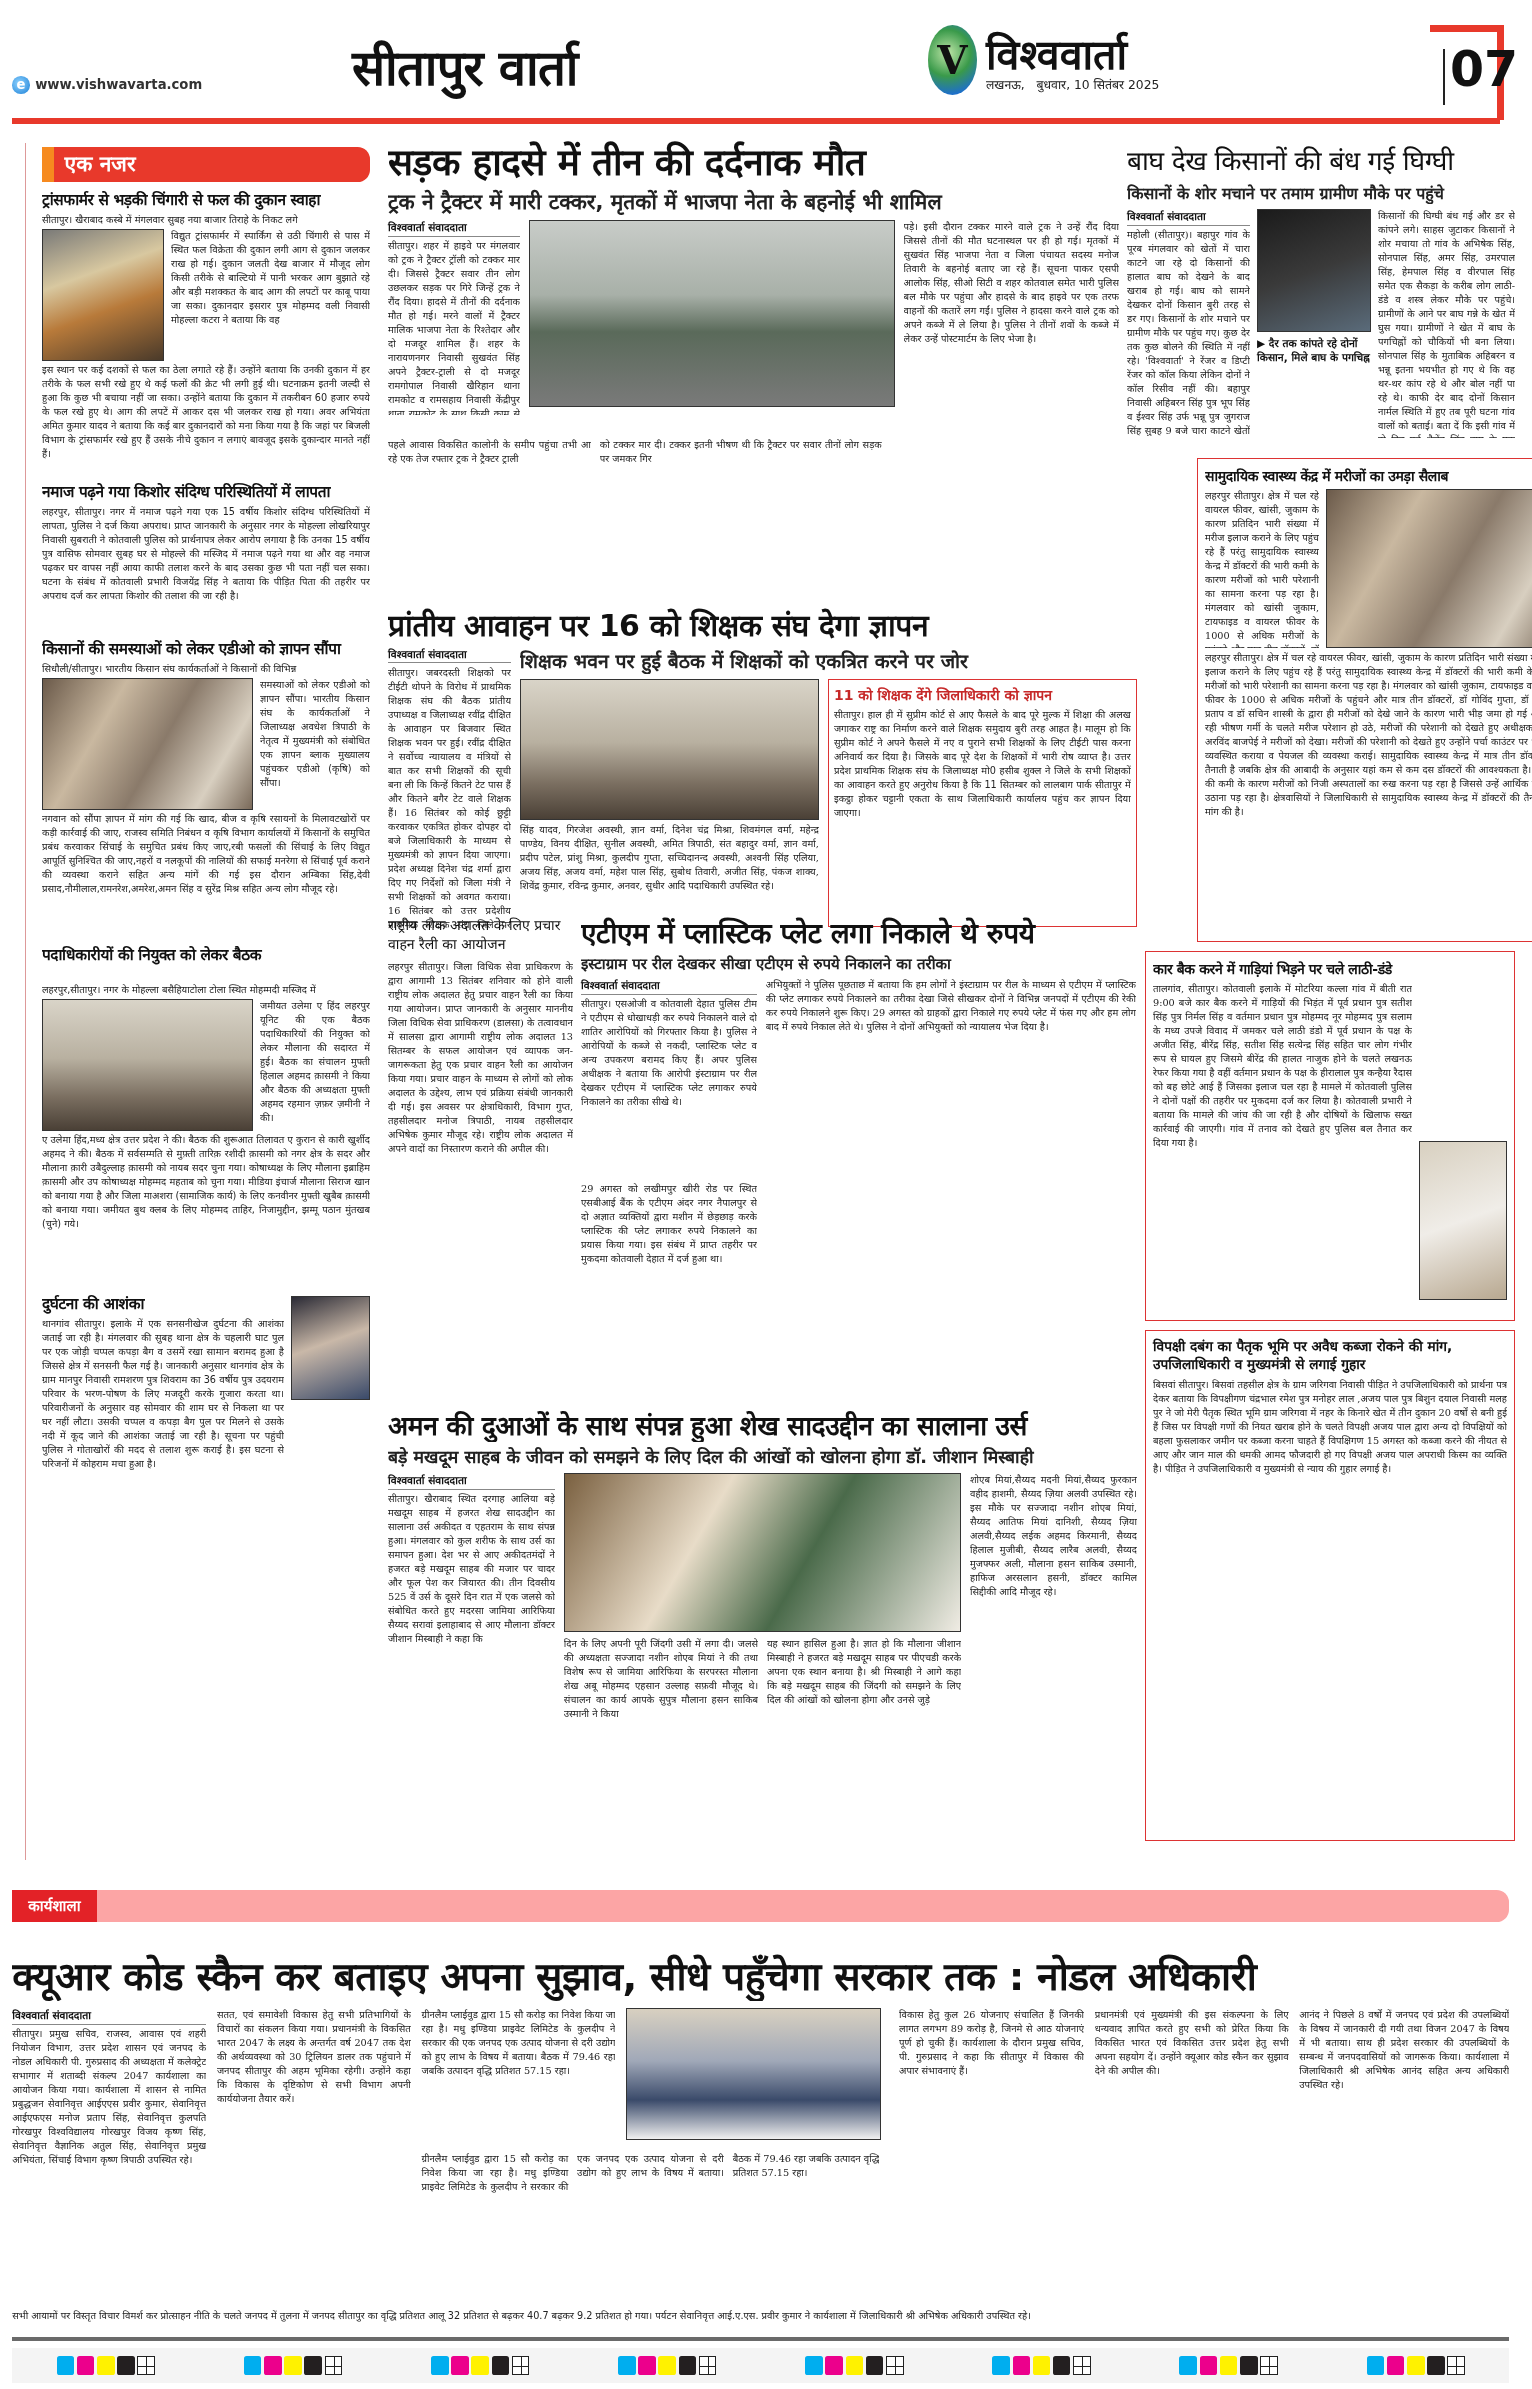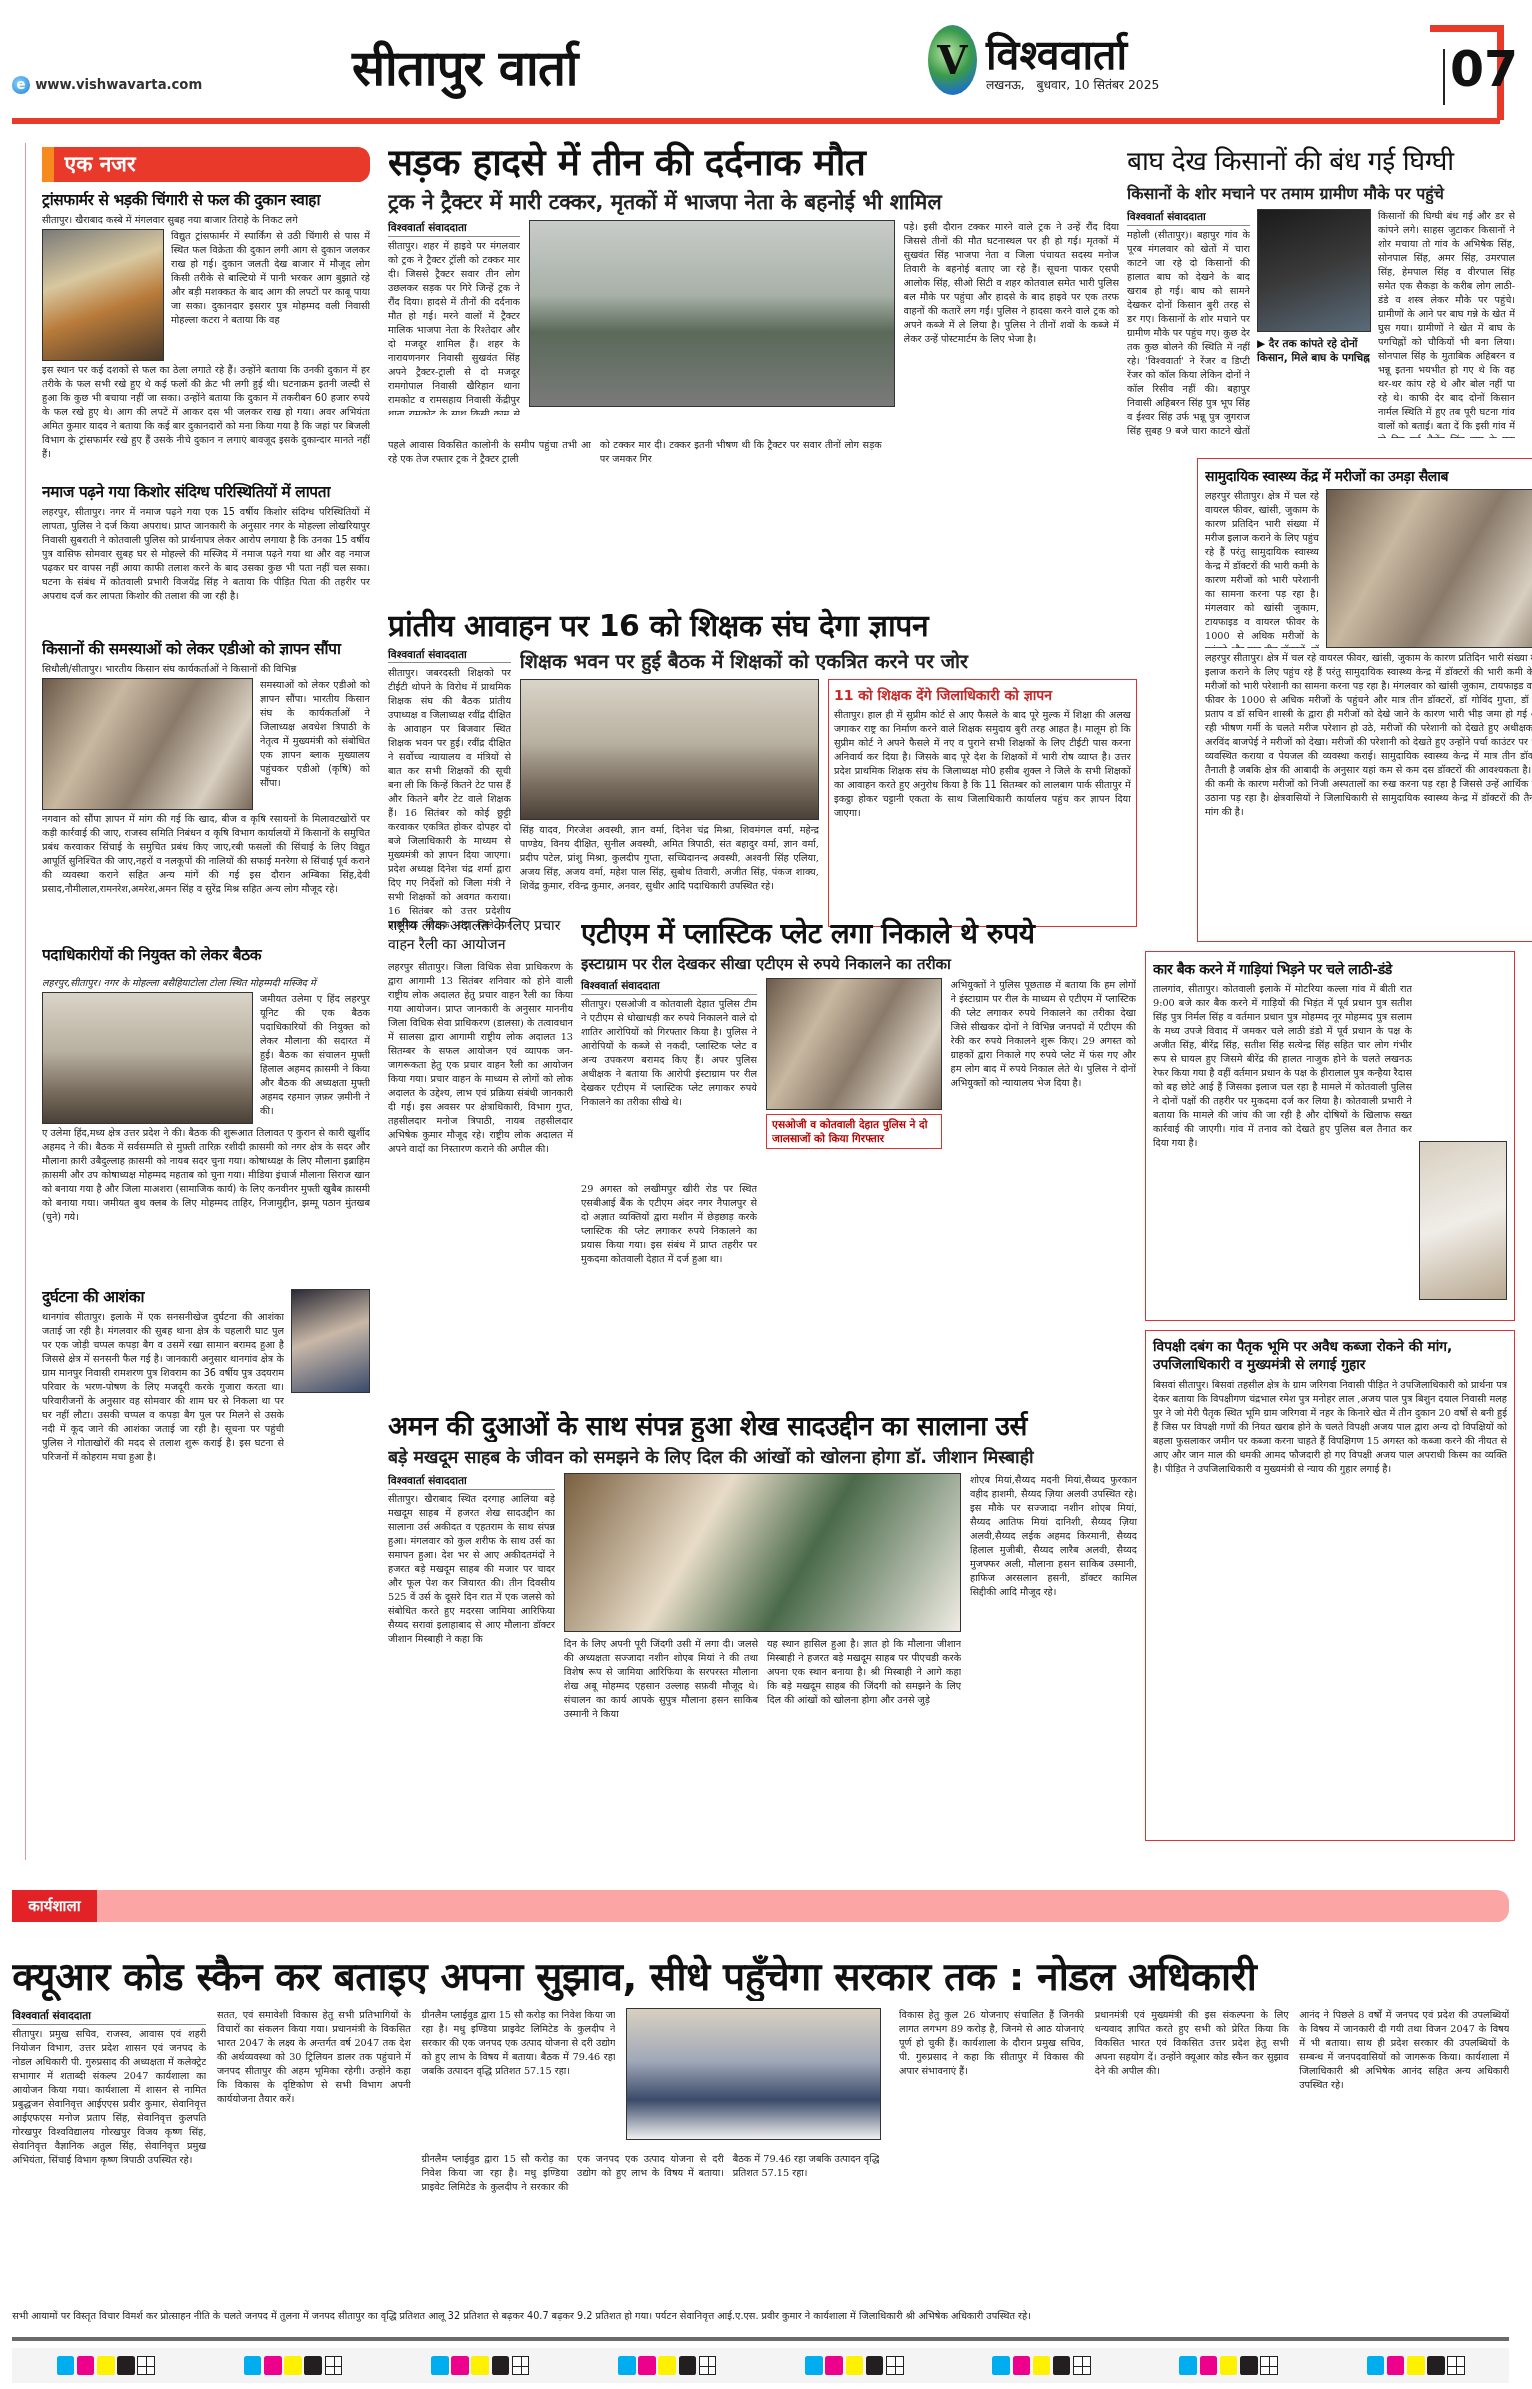--- a/index.html
+++ b/index.html
@@ -68,21 +68,21 @@
     <p class="small-text" style="margin-top:3.5px;">सिधौली/सीतापुर। भारतीय किसान संघ कार्यकर्ताओं ने किसानों की विभिन्न</p>
     <div style="display:flex;gap:7px;margin-top:1.8px;">
       <div class="photo crowd" style="width:211px;height:132px;flex-shrink:0;"></div>
       <p class="small-text" style="height:132px;overflow:hidden;">समस्याओं को लेकर एडीओ को ज्ञापन सौंपा। भारतीय किसान संघ के कार्यकर्ताओं ने जिलाध्यक्ष अवधेश त्रिपाठी के नेतृत्व में मुख्यमंत्री को संबोधित एक ज्ञापन ब्लाक मुख्यालय पहुंचकर एडीओ (कृषि) को सौंपा।</p>
     </div>
     <p class="small-text" style="height:127px;overflow:hidden;margin-top:1.8px;">नगवान को सौंपा ज्ञापन में मांग की गई कि खाद, बीज व कृषि रसायनों के मिलावटखोरों पर कड़ी कार्रवाई की जाए, राजस्व समिति निबंधन व कृषि विभाग कार्यालयों में किसानों के समुचित प्रबंध करवाकर सिंचाई के समुचित प्रबंध किए जाए,रबी फसलों की सिंचाई के लिए विद्युत आपूर्ति सुनिश्चित की जाए,नहरों व नलकूपों की नालियों की सफाई मनरेगा से सिंचाई पूर्व कराने की व्यवस्था कराने सहित अन्य मांगें की गई इस दौरान अम्बिका सिंह,देवी प्रसाद,नौमीलाल,रामनरेश,अमरेश,अमन सिंह व सुरेंद्र मिश्र सहित अन्य लोग मौजूद रहे।</p>
   </article>
 
   <article>
     <h3 class="headline" style="font-size:15.4px;margin-top:5.3px;">पदाधिकारीयों की नियुक्त को लेकर बैठक</h3>
-    <p class="small-text" style="margin-top:11px;font-style:italic;">लहरपुर,सीतापुर। नगर के मोहल्ला बसैहियाटोला टोला स्थित मोहम्मदी मस्जिद में</p>
+    <p class="small-text" style="margin-top:18px;">लहरपुर,सीतापुर। नगर के मोहल्ला बसैहियाटोला टोला स्थित मोहम्मदी मस्जिद में</p>
     <div style="display:flex;gap:7px;margin-top:1.8px;">
       <div class="photo room" style="width:211px;height:132px;flex-shrink:0;"></div>
       <p class="small-text" style="height:132px;overflow:hidden;">जमीयत उलेमा ए हिंद लहरपुर यूनिट की एक बैठक पदाधिकारियों की नियुक्त को लेकर मौलाना की सदारत में हुई। बैठक का संचालन मुफ्ती हिलाल अहमद क़ासमी ने किया और बैठक की अध्यक्षता मुफ्ती अहमद रहमान ज़फ़र ज़मीनी ने की।</p>
     </div>
     <p class="small-text" style="height:155px;overflow:hidden;margin-top:1.8px;">ए उलेमा हिंद,मध्य क्षेत्र उत्तर प्रदेश ने की। बैठक की शुरूआत तिलावत ए कुरान से कारी खुर्शीद अहमद ने की। बैठक में सर्वसम्मति से मुफ़्ती तारिक़ रशीदी क़ासमी को नगर क्षेत्र के सदर और मौलाना क़ारी उबैदुल्लाह क़ासमी को नायब सदर चुना गया। कोषाध्यक्ष के लिए मौलाना इब्राहिम क़ासमी और उप कोषाध्यक्ष मोहम्मद महताब को चुना गया। मीडिया इंचार्ज मौलाना सिराज खान को बनाया गया है और जिला माअशरा (सामाजिक कार्य) के लिए कनवीनर मुफ्ती खुबैब क़ासमी को बनाया गया। जमीयत बुथ क्लब के लिए मोहम्मद ताहिर, निजामुद्दीन, झम्मू पठान मुंतखब (चुने) गये।</p>
   </article>
 
   <article>
     <div style="display:flex;gap:7px;margin-top:5.3px;">
       <div style="flex:1;">
@@ -182,24 +182,20 @@
 <section class="abs" style="left:581px;top:916px;width:555px;height:476px;">
   <h1 class="headline" style="font-size:28px;line-height:35px;">एटीएम में प्लास्टिक प्लेट लगा निकाले थे रुपये</h1>
   <h2 class="subhead" style="font-size:15px;margin-top:1.8px;">इस्टाग्राम पर रील देखकर सीखा एटीएम से रुपये निकालने का तरीका</h2>
   <div style="display:flex;gap:8.8px;margin-top:5.3px;">
     <div style="width:176px;">
       <div class="byline">विश्ववार्ता संवाददाता</div>
       <p class="small-text serif" style="height:141px;overflow:hidden;">सीतापुर। एसओजी व कोतवाली देहात पुलिस टीम ने एटीएम से धोखाधड़ी कर रुपये निकालने वाले दो शातिर आरोपियों को गिरफ्तार किया है। पुलिस ने आरोपियों के कब्जे से नकदी, प्लास्टिक प्लेट व अन्य उपकरण बरामद किए हैं। अपर पुलिस अधीक्षक ने बताया कि आरोपी इंस्टाग्राम पर रील देखकर एटीएम में प्लास्टिक प्लेट लगाकर रुपये निकालने का तरीका सीखे थे।</p>
 
       <p class="small-text serif" style="height:211px;overflow:hidden;margin-top:44px;">29 अगस्त को लखीमपुर खीरी रोड पर स्थित एसबीआई बैंक के एटीएम अंदर नगर नैपालपुर से दो अज्ञात व्यक्तियों द्वारा मशीन में छेड़छाड़ करके प्लास्टिक की प्लेट लगाकर रुपये निकालने का प्रयास किया गया। इस संबंध में प्राप्त तहरीर पर मुकदमा कोतवाली देहात में दर्ज हुआ था।</p>
     </div>
-    <div style="width:176px;">
-      <div class="photo crowd" style="height:132px;"></div>
-      <div class="caption-box" style="margin-top:3.5px;">एसओजी व कोतवाली देहात पुलिस ने दो जालसाजों को किया गिरफ्तार</div>
-    </div>
     <p class="small-text serif" style="flex:1;height:396px;overflow:hidden;">अभियुक्तों ने पुलिस पूछताछ में बताया कि हम लोगों ने इंस्टाग्राम पर रील के माध्यम से एटीएम में प्लास्टिक की प्लेट लगाकर रुपये निकालने का तरीका देखा जिसे सीखकर दोनों ने विभिन्न जनपदों में एटीएम की रेकी कर रुपये निकालने शुरू किए। 29 अगस्त को ग्राहकों द्वारा निकाले गए रुपये प्लेट में फंस गए और हम लोग बाद में रुपये निकाल लेते थे। पुलिस ने दोनों अभियुक्तों को न्यायालय भेज दिया है।</p>
   </div>
 </section>
 
 <section class="abs" style="left:388px;top:1409px;width:749px;height:440px;">
   <h1 class="headline" style="font-size:26.4px;line-height:33px;">अमन की दुआओं के साथ संपन्न हुआ शेख सादउद्दीन का सालाना उर्स</h1>
   <h2 class="subhead" style="font-size:17.6px;margin-top:1.8px;">बड़े मखदूम साहब के जीवन को समझने के लिए दिल की आंखों को खोलना होगा डॉ. जीशान मिस्बाही</h2>
   <div style="display:flex;gap:8.8px;margin-top:5.3px;">
     <div style="width:167px;">
       <div class="byline">विश्ववार्ता संवाददाता</div>

